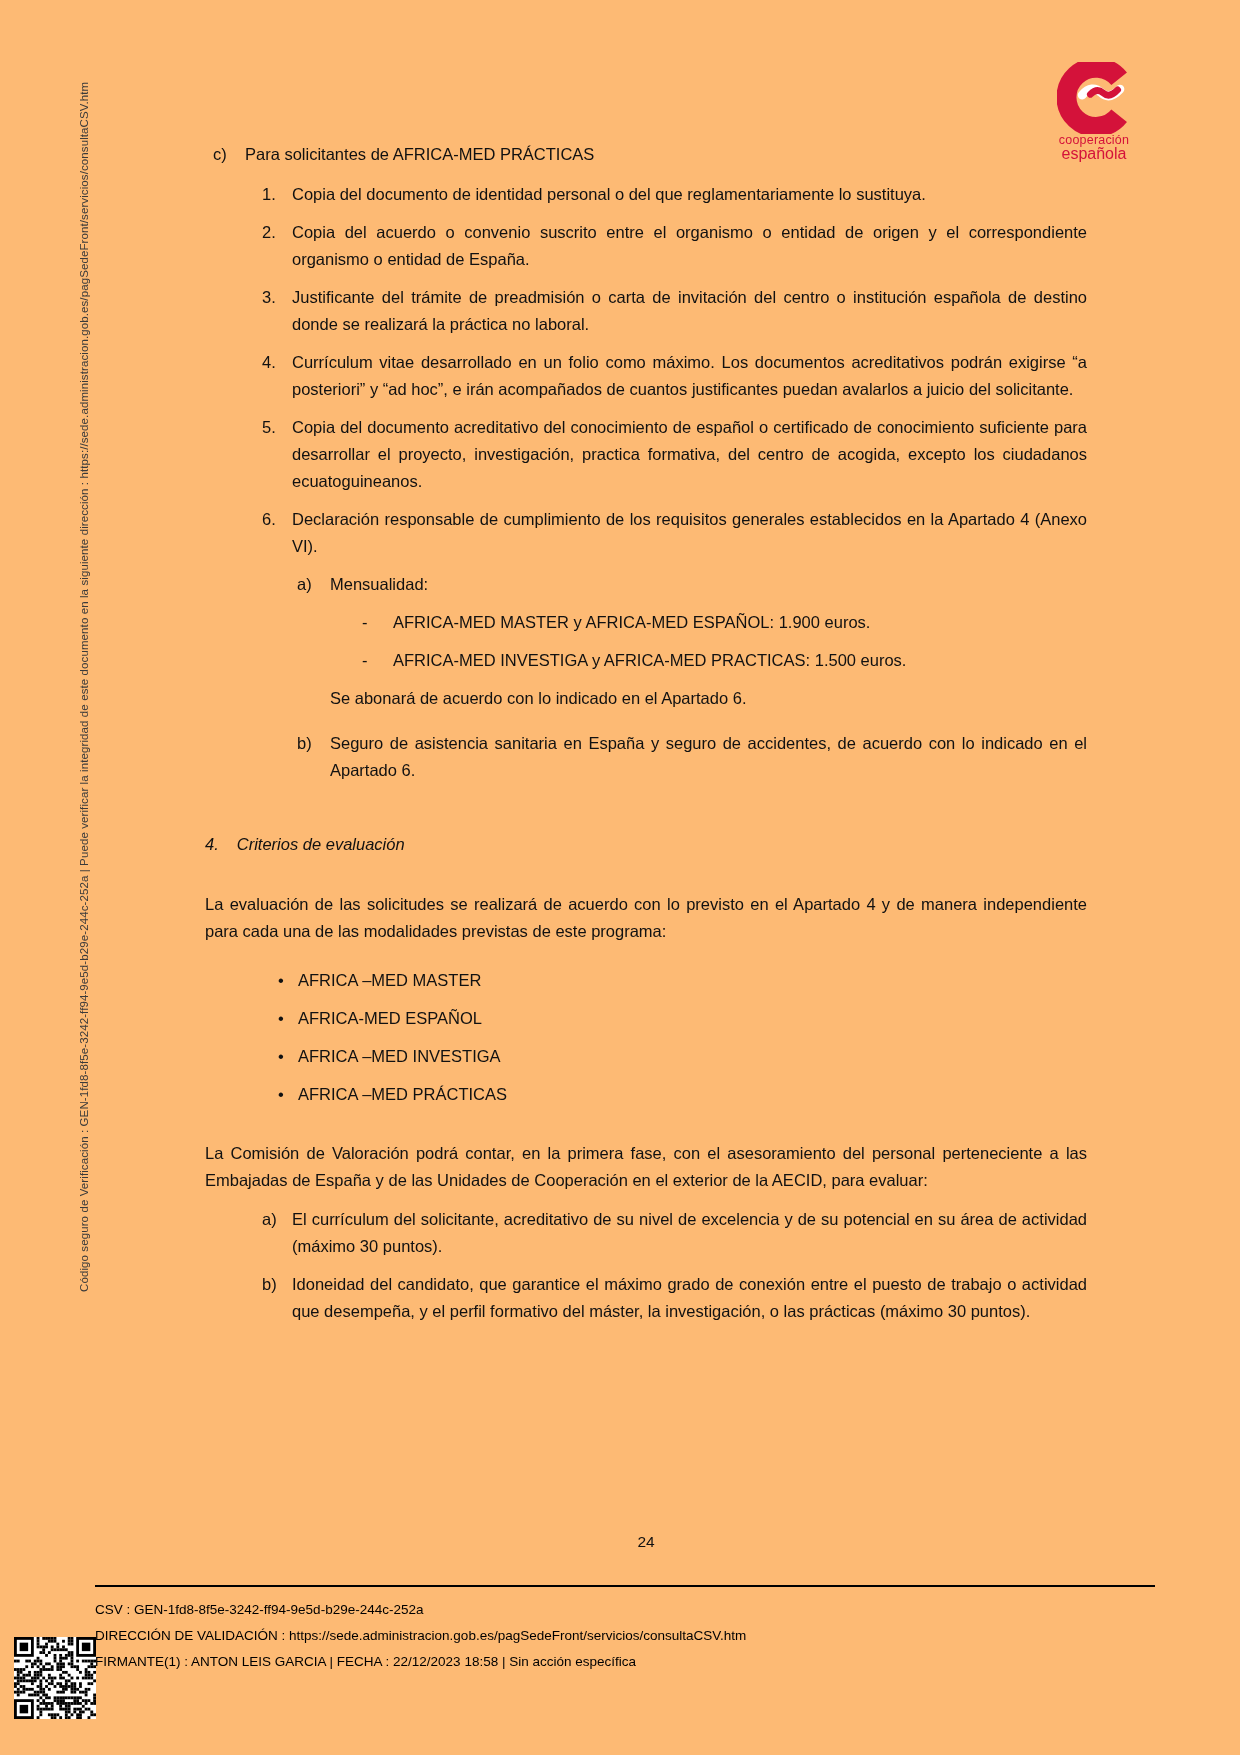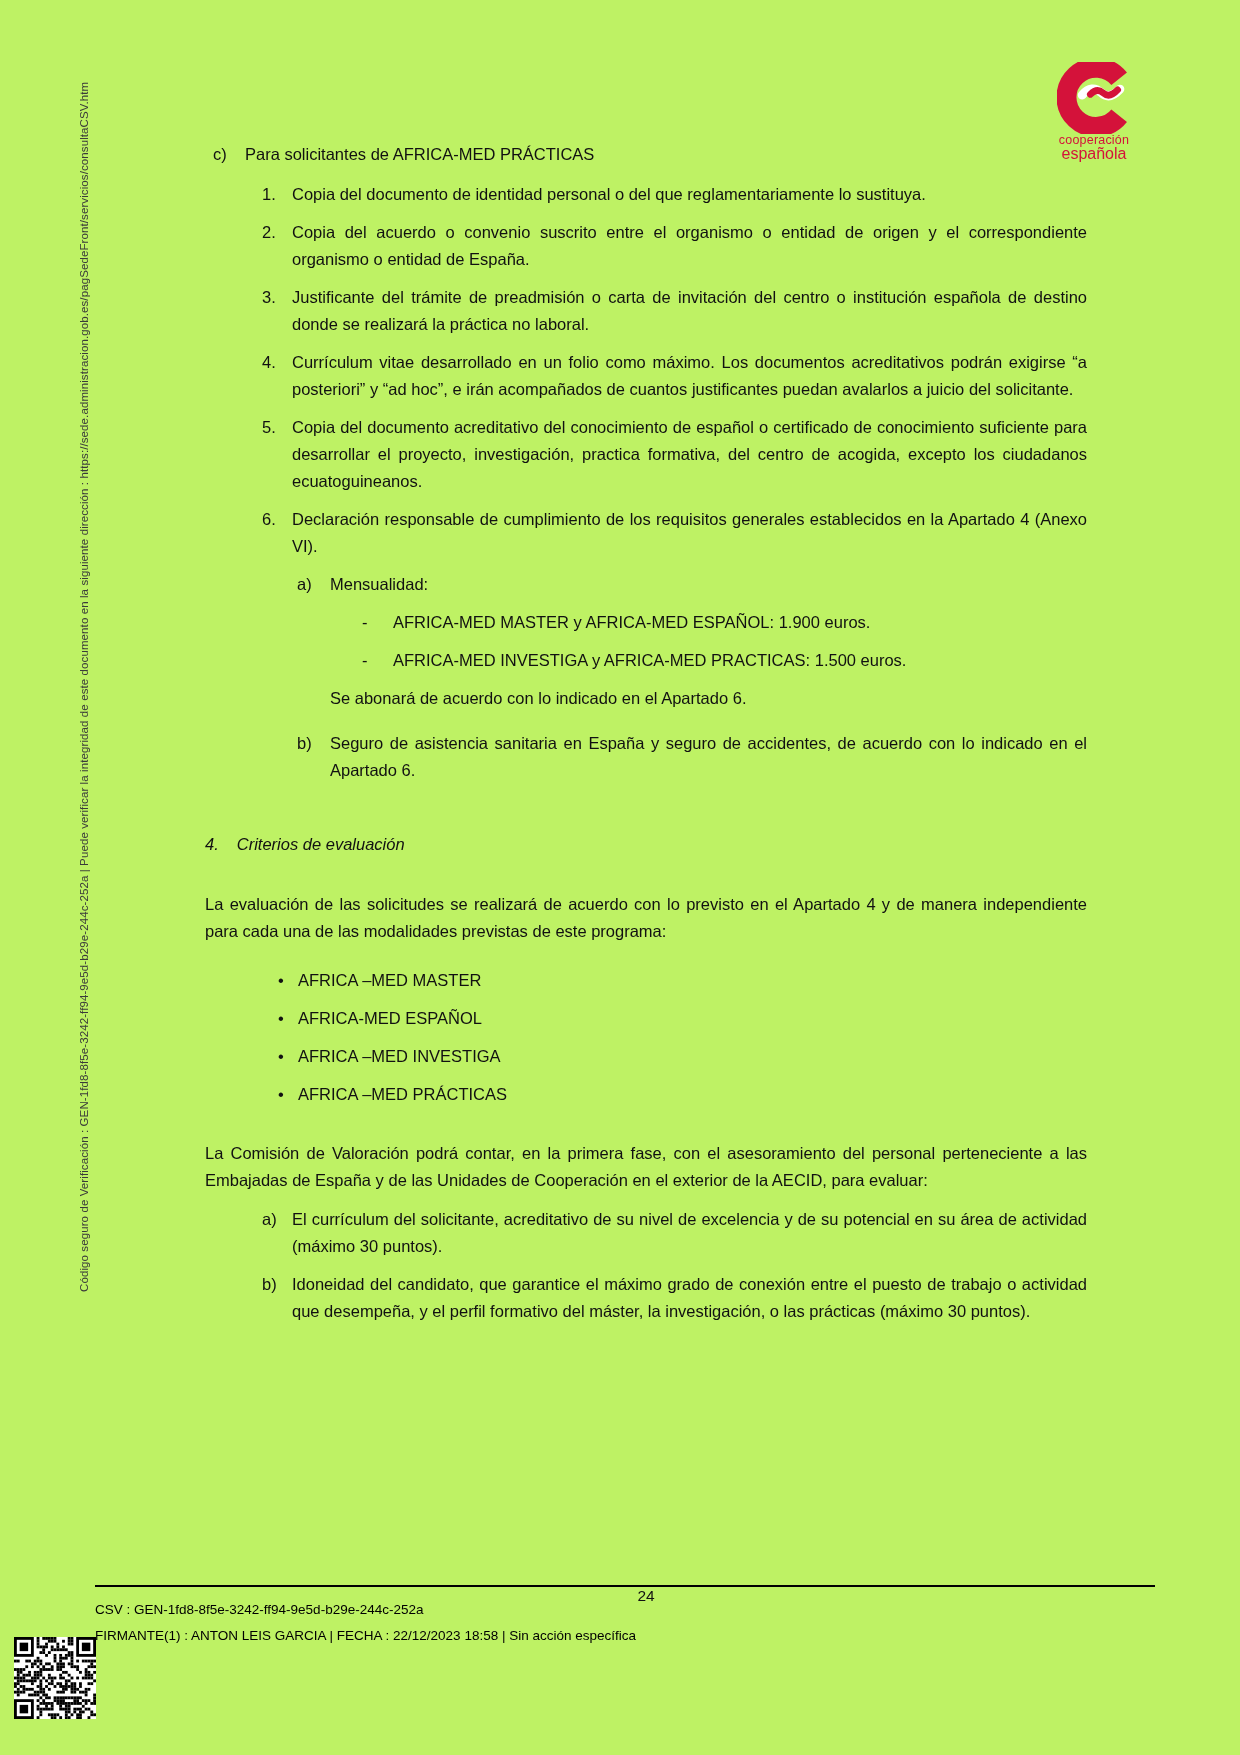--- a/index.html
+++ b/index.html
@@ -1,18 +1,18 @@
 <!DOCTYPE html>
 <html><head>
 <meta charset="utf-8">
 <style>
   * { margin:0; padding:0; box-sizing:border-box; }
   html,body { background:#888; }
   .page {
-    position:relative; width:1240px; height:1755px; background:#bef264;
+    position:relative; width:1240px; height:1755px; background:#fdba74;
     font-family:"Liberation Sans","DejaVu Sans",sans-serif; color:#111;
     overflow:hidden; margin:0 auto;
   }
   
   .logo { position:absolute; top:62px; left:1038px; width:112px; text-align:center; }
   .logo svg { display:block; margin:0 auto; }
   .logo .l1 { font-size:12.5px; line-height:13px; color:#d4123a; letter-spacing:.2px; }
   .logo .l2 { font-size:16px; line-height:13px; color:#d4123a; }
   
   .vtext {
@@ -37,21 +37,21 @@
   .note { margin-left:125px; margin-bottom:18px; }
   .heading4 { margin-top:47px; margin-bottom:33px; text-align:left; font-style:italic; }
   .heading4 .h4num { margin-right:18px; }
   .para { text-align:justify; margin-bottom:12px; }
   .bullets { margin-top:22px; margin-bottom:24px; }
   .bullet-item { margin-left:73px; margin-bottom:11px; }
   .bullet-item .lbl { width:20px; }
   .para2 { margin-top:32px; }
   .crit-item { margin-left:57px; margin-bottom:11px; }
   .crit-item .lbl { width:30px; }
-  .page-number { position:absolute; left:205px; top:1587px; width:882px; text-align:center; font-size:15.5px; }
+  .page-number { position:absolute; left:205px; top:1533px; width:882px; text-align:center; font-size:15.5px; }
   
   .footer-rule { position:absolute; left:95px; top:1585px; width:1060px; height:2px; background:#000; }
   .footer { position:absolute; left:95px; top:1597px; width:1060px; font-size:13.5px; font-weight:normal; line-height:26px; color:#000; }
   .qr { position:absolute; left:14px; top:1637px; width:82px; height:82px; }
 </style>
 </head>
 <body>
 
 <div class="page">
 
@@ -157,20 +157,21 @@
       <span class="txt">Idoneidad del candidato, que garantice el máximo grado de conexión entre el puesto de trabajo o actividad que desempeña, y el perfil formativo del máster, la investigación, o las prácticas (máximo 30 puntos).</span>
     </div>
 
   </div>
 
   <div class="page-number">24</div>
 
   <div class="footer-rule"></div>
   <div class="footer">
     <div>CSV : GEN-1fd8-8f5e-3242-ff94-9e5d-b29e-244c-252a</div>
+    <div>DIRECCIÓN DE VALIDACIÓN : https://sede.administracion.gob.es/pagSedeFront/servicios/consultaCSV.htm</div>
     <div>FIRMANTE(1) : ANTON LEIS GARCIA | FECHA : 22/12/2023 18:58 | Sin acción específica</div>
   </div>
 
   <svg class="qr" id="qr" viewBox="0 0 29 29">
       <rect width="29" height="29" fill="#fff"></rect>
       <rect x="8" y="0" width="1" height="1" fill="#000"></rect>
       <rect x="10" y="0" width="1" height="1" fill="#000"></rect>
       <rect x="11" y="0" width="1" height="1" fill="#000"></rect>
       <rect x="12" y="0" width="1" height="1" fill="#000"></rect>
       <rect x="13" y="0" width="1" height="1" fill="#000"></rect>

